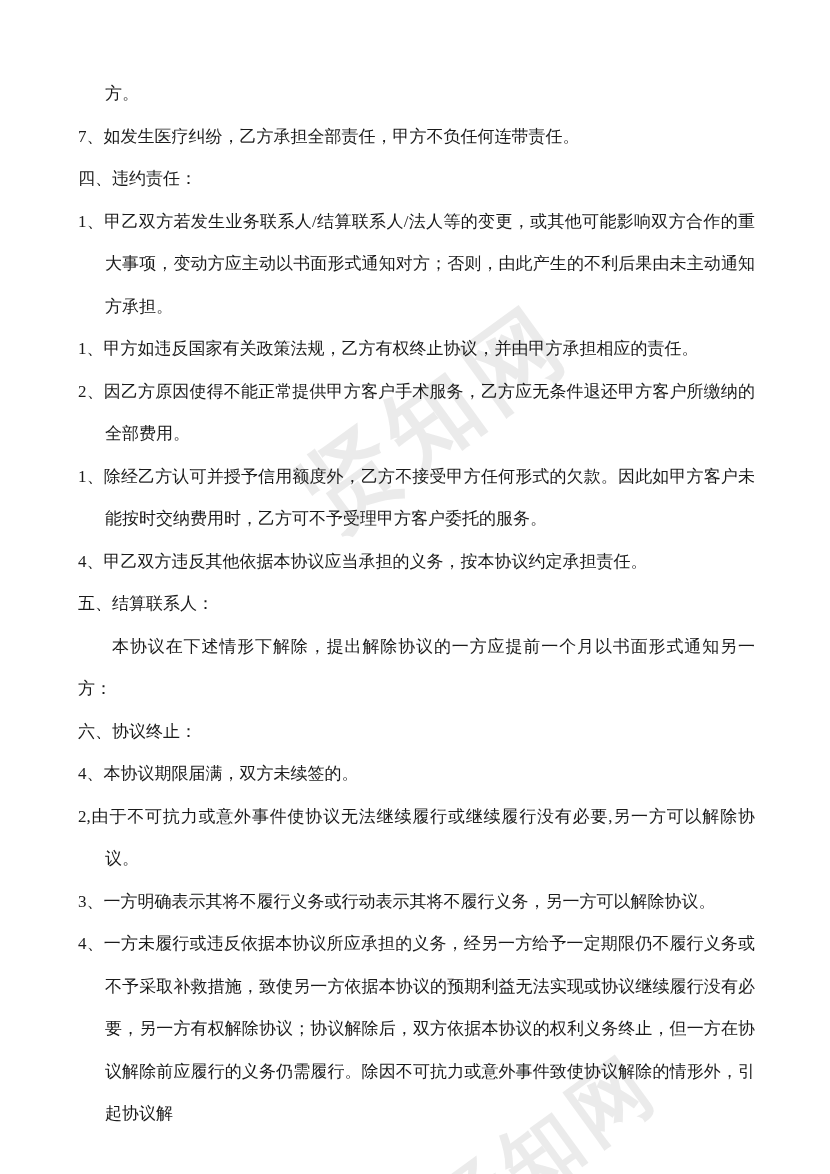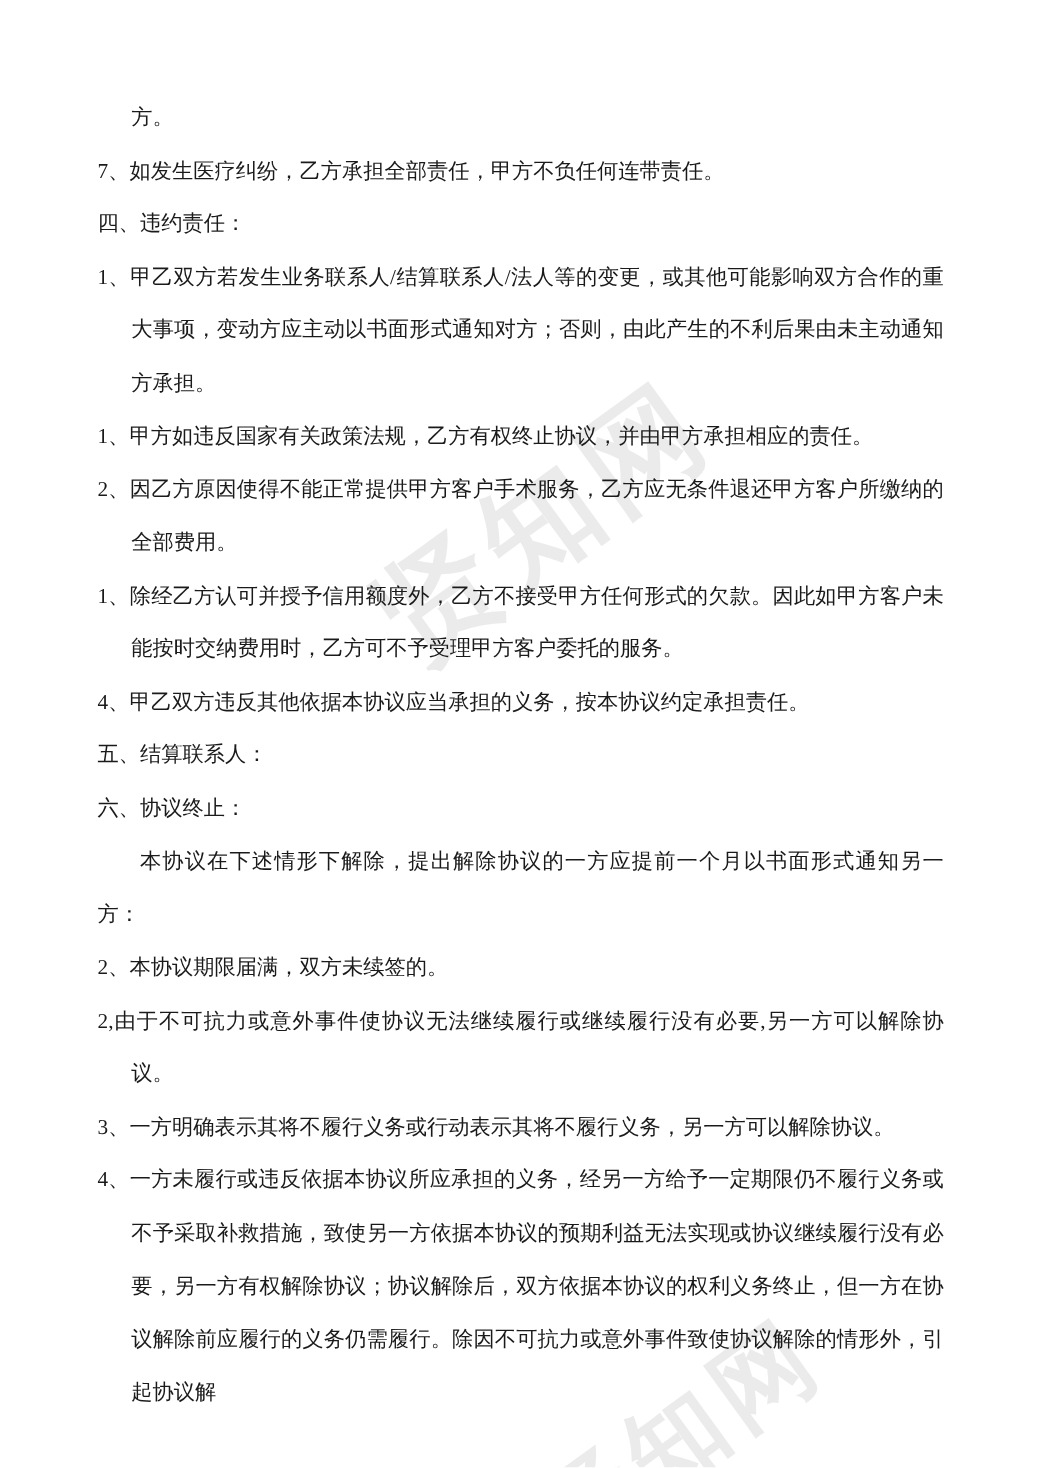--- a/index.html
+++ b/index.html
@@ -80,21 +80,21 @@
   <div class="content">
     <p class="para cont">方。</p>
     <p class="para hang">7、如发生医疗纠纷，乙方承担全部责任，甲方不负任何连带责任。</p>
     <p class="para head">四、违约责任：</p>
     <p class="para hang">1、甲乙双方若发生业务联系人/结算联系人/法人等的变更，或其他可能影响双方合作的重大事项，变动方应主动以书面形式通知对方；否则，由此产生的不利后果由未主动通知方承担。</p>
     <p class="para hang">1、甲方如违反国家有关政策法规，乙方有权终止协议，并由甲方承担相应的责任。</p>
     <p class="para hang">2、因乙方原因使得不能正常提供甲方客户手术服务，乙方应无条件退还甲方客户所缴纳的全部费用。</p>
     <p class="para hang">1、除经乙方认可并授予信用额度外，乙方不接受甲方任何形式的欠款。因此如甲方客户未能按时交纳费用时，乙方可不予受理甲方客户委托的服务。</p>
     <p class="para hang">4、甲乙双方违反其他依据本协议应当承担的义务，按本协议约定承担责任。</p>
     <p class="para head">五、结算联系人：</p>
+    <p class="para indent2">本协议在下述情形下解除，提出解除协议的一方应提前一个月以书面形式通知另一方：</p>
     <p class="para head">六、协议终止：</p>
-    <p class="para indent2">本协议在下述情形下解除，提出解除协议的一方应提前一个月以书面形式通知另一方：</p>
-    <p class="para hang">2、本协议期限届满，双方未续签的。</p>
+    <p class="para hang">4、本协议期限届满，双方未续签的。</p>
     <p class="para hang">2,由于不可抗力或意外事件使协议无法继续履行或继续履行没有必要,另一方可以解除协议。</p>
     <p class="para hang">3、一方明确表示其将不履行义务或行动表示其将不履行义务，另一方可以解除协议。</p>
     <p class="para hang">4、一方未履行或违反依据本协议所应承担的义务，经另一方给予一定期限仍不履行义务或不予采取补救措施，致使另一方依据本协议的预期利益无法实现或协议继续履行没有必要，另一方有权解除协议；协议解除后，双方依据本协议的权利义务终止，但一方在协议解除前应履行的义务仍需履行。除因不可抗力或意外事件致使协议解除的情形外，引起协议解</p>
   </div>
 
 </div>
 
 </body></html>

